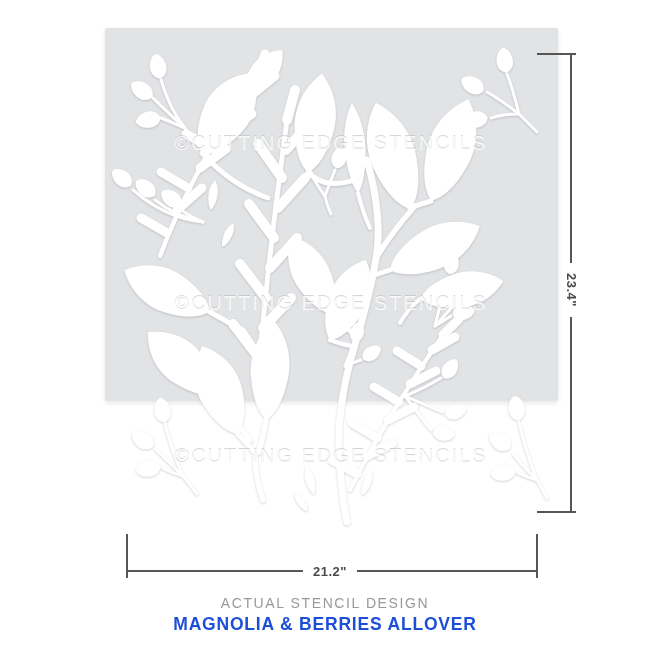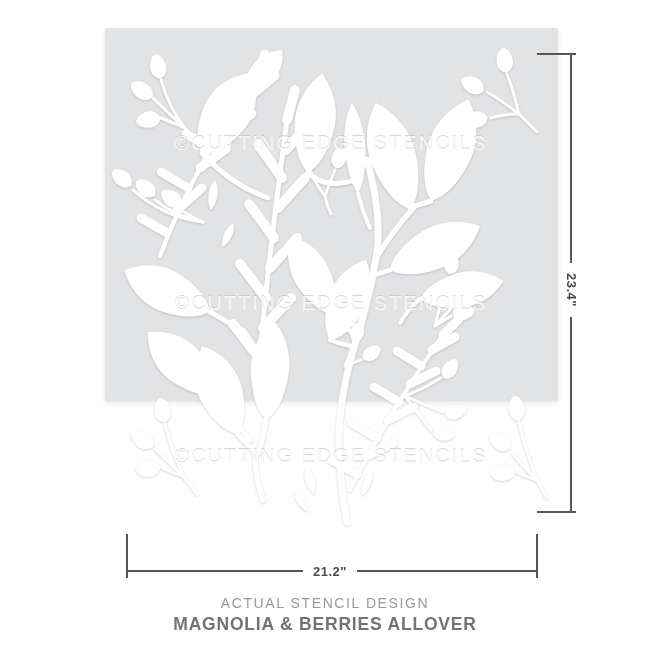--- a/index.html
+++ b/index.html
@@ -40,21 +40,21 @@
   }
   .dim-label.h{transform:translate(-50%,-50%);}
   .dim-label.v{transform:translate(-50%,-50%) rotate(90deg);}
 
   
   .caption{position:absolute;left:0;right:0;top:595px;text-align:center;}
   .caption .kicker{
     font-size:14px;letter-spacing:1.6px;color:#97999b;font-weight:400;text-align:center;
   }
   .caption .title{
-    margin-top:3px;font-size:17.5px;letter-spacing:0.8px;color:#737373;font-weight:700;
+    margin-top:3px;font-size:17.5px;letter-spacing:0.8px;color:#1d4ed8;font-weight:700;
   }
 </style>
 </head>
 <body>
 
 <div class="stage">
 
   <div class="sheet">
     <svg viewBox="0 0 453 525">
       <defs>

